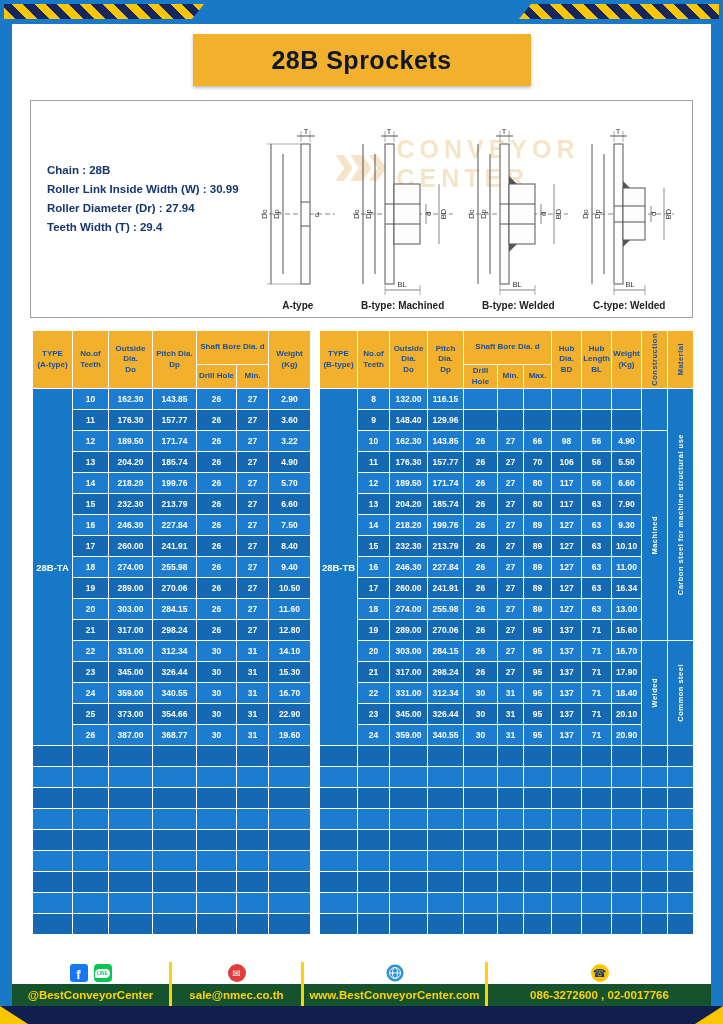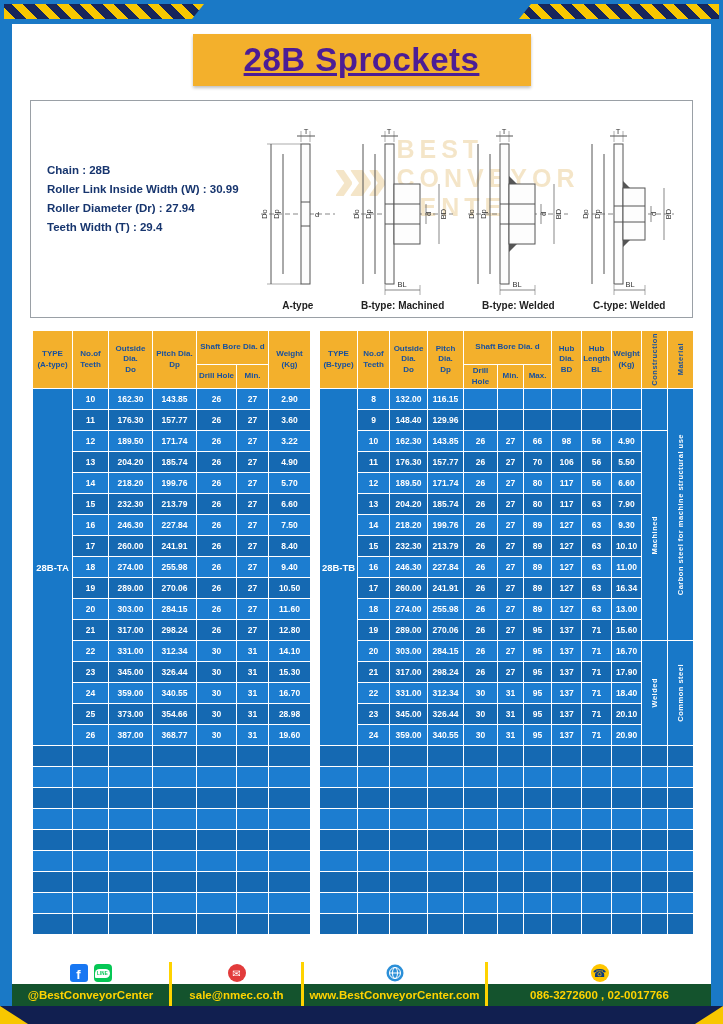--- a/index.html
+++ b/index.html
@@ -15,21 +15,21 @@
   .hazard { position:absolute; top:4px; height:15px; width:200px;
     background:repeating-linear-gradient(45deg,#f8c700 0 8px,#17265c 8px 16px); }
   .hazard-left  { left:4px;  clip-path:polygon(0 0,100% 0,calc(100% - 12px) 100%,0 100%); }
   .hazard-right { right:4px; clip-path:polygon(12px 0,100% 0,100% 100%,0 100%); }
 
   
   .banner { position:absolute; top:34px; left:50%; transform:translateX(-50%);
     width:338px; height:52px; background:#f3b02c;
     display:flex; align-items:center; justify-content:center;
     box-shadow:0 2px 3px rgba(0,0,0,.25); }
-  .banner-title { color:#4c1d95; font-size:33px; font-weight:800; letter-spacing:.5px;text-decoration:underline; }
+  .banner-title { color:#0f172a; font-size:25px; font-weight:800; letter-spacing:.5px; }
 
   
   .spec-panel { position:absolute; top:100px; left:30px; width:663px; height:218px;
     background:#fff; border:1px solid #9aa0a6; display:flex; }
   .spec-text { width:216px; padding:60px 0 0 16px; }
   .spec-line { color:#17356e; font-weight:bold; font-size:11.5px; line-height:19px; white-space:nowrap; }
   .diagrams { flex:1; position:relative; display:flex; justify-content:space-evenly;
     align-items:flex-end; padding:6px 6px 6px 0; }
   .diagram { position:relative; display:flex; flex-direction:column; align-items:center; z-index:1; }
   .diagram-caption { font-size:10px; font-weight:bold; color:#222; margin-top:2px; }
@@ -101,21 +101,20 @@
       <div class="spec-line">Chain  : 28B</div>
       <div class="spec-line">Roller Link Inside Width (W)  : 30.99</div>
       <div class="spec-line">Roller Diameter (Dr)  : 27.94</div>
       <div class="spec-line">Teeth Width (T)  : 29.4</div>
     </div>
 
     <div class="diagrams">
       <div class="watermark">
         <div class="wm-chevrons">»»</div>
         <div class="wm-text">
-          <span>BEST</span>
           <span>CONVEYOR</span>
           <span>CENTER</span>
         </div>
       </div>
 
       <div class="diagram">
         <svg width="86" height="172" viewBox="0 0 86 172">
           <g stroke="#555" stroke-width="1" fill="none">
             <line x1="6" y1="88" x2="80" y2="88" stroke-dasharray="5 3" stroke-width="0.7"></line>
             <rect x="46" y="18" width="9" height="140" fill="#fdfdfd"></rect>
@@ -401,21 +400,21 @@
             <td>30</td>
             <td>31</td>
             <td>16.70</td>
           </tr>
           <tr>
             <td>25</td>
             <td>373.00</td>
             <td>354.66</td>
             <td>30</td>
             <td>31</td>
-            <td>28.98</td>
+            <td>22.90</td>
           </tr>
           <tr>
             <td>26</td>
             <td>387.00</td>
             <td>368.77</td>
             <td>30</td>
             <td>31</td>
             <td>19.60</td>
           </tr>
           <tr>

